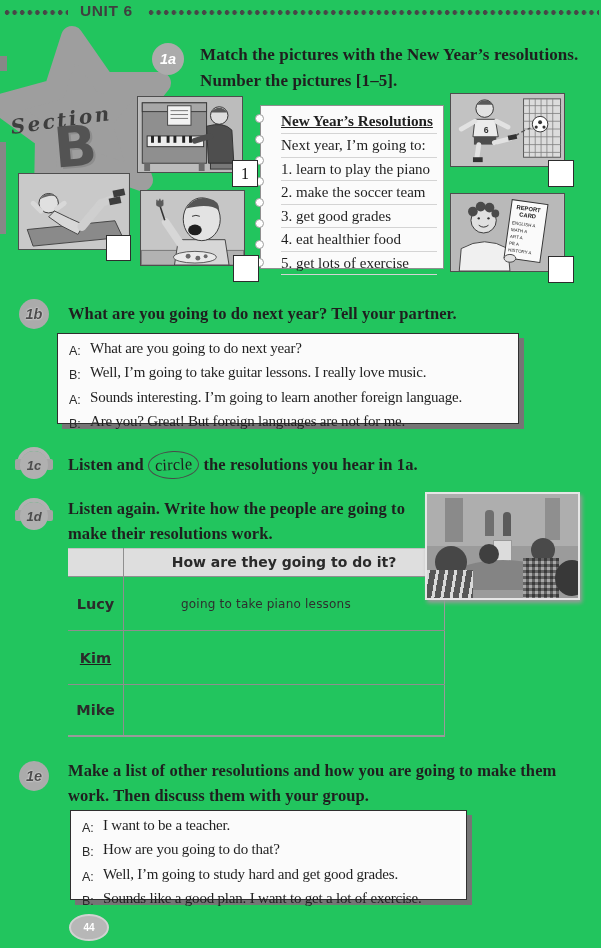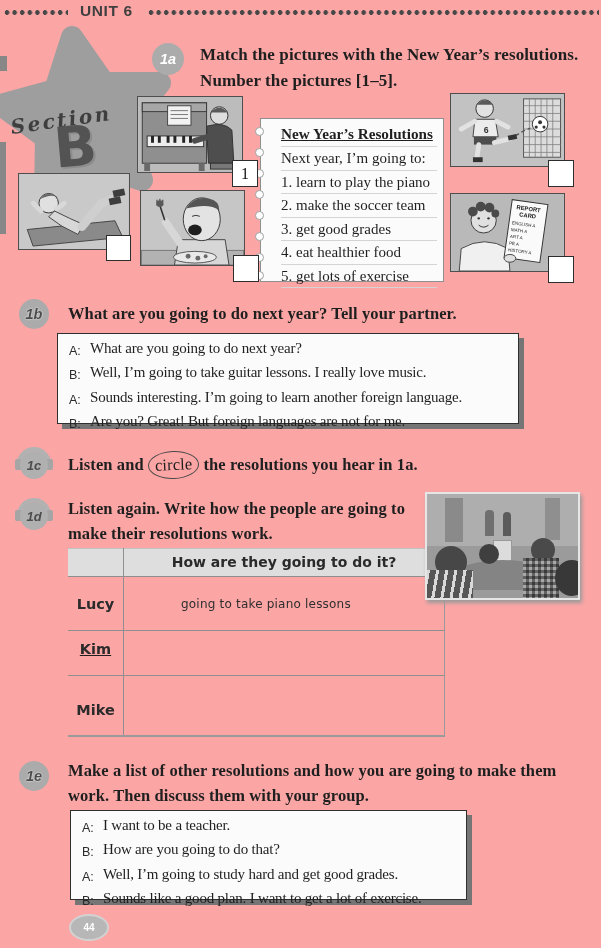--- a/index.html
+++ b/index.html
@@ -1,16 +1,16 @@
 <!DOCTYPE html>
 <html><head>
 <meta charset="utf-8">
 <style>
   html,body{margin:0;padding:0;background:#e9e9e9;}
-  .page{position:relative;width:601px;height:948px;margin:0 auto;background:#fca5a5;
+  .page{position:relative;width:601px;height:948px;margin:0 auto;background:#22c55e;
         overflow:hidden;font-family:"Liberation Serif",serif;color:#1f1f1f;}
 
   
   .dotrule{position:absolute;height:7px;
     background-image:radial-gradient(circle at 3px 3.5px,#474747 2.1px,transparent 2.6px);
     background-size:7.6px 7px;background-repeat:repeat-x;}
   .unit-label{position:absolute;left:80px;top:2px;font-family:"Liberation Sans",sans-serif;
     font-weight:bold;font-size:15.5px;letter-spacing:.6px;color:#3f3f3f;}
 
   
@@ -38,21 +38,21 @@
 
   
   .pic{position:absolute;border:1.3px solid #4e4e4e;box-sizing:border-box;background:#c2c2c2;}
   .pic svg{display:block;width:100%;height:100%;}
   .ansbox{position:absolute;width:26px;height:27px;background:#ffffff;border:1.5px solid #2d2d2d;
     box-sizing:border-box;display:flex;align-items:center;justify-content:center;
     font-size:16px;color:#111;z-index:3;}
 
   
   .notepad{position:absolute;left:260px;top:105px;width:184px;height:164px;background:#fbfbfb;
-    border:1.2px solid #8f8f8f;box-sizing:border-box;padding:3px 6px 0 20px;margin-top:13px;}
+    border:1.2px solid #8f8f8f;box-sizing:border-box;padding:3px 6px 0 20px;}
   .np-row{height:22.5px;line-height:22px;border-bottom:1px solid #d4d4d4;font-size:15px;
     white-space:nowrap;}
   .np-title{font-weight:bold;text-decoration:underline;font-size:15.2px;height:24px;line-height:23px;}
   .np-loop{position:absolute;left:-6px;width:9px;height:9px;border:1.5px solid #9f9f9f;
     border-radius:50%;background:#fff;box-sizing:border-box;}
 
   
   .dlg{position:absolute;background:#fbfbfb;border:1.6px solid #2f2f2f;box-sizing:border-box;
     box-shadow:5px 5px 0 #757575;padding:4px 0 0 11px;}
   .dlg-line{display:flex;line-height:21.3px;}
@@ -313,21 +313,21 @@
 
   <div class="dtable">
     <div class="dt-head"></div>
     <div class="dt-head-label">How are they going to do it?</div>
     <div class="dt-vline"></div>
     <div class="dt-rline"></div>
     <div class="dt-row" style="top:29px;height:54px;">
       <div class="dt-name">Lucy</div>
       <div class="dt-ans">going to take piano lessons</div>
     </div>
-    <div class="dt-row" style="top:74px;height:54px;text-decoration:underline;">
+    <div class="dt-row" style="top:83px;height:54px;text-decoration:underline;">
       <div class="dt-name">Kim</div>
       <div class="dt-ans"></div>
     </div>
     <div class="dt-row" style="top:137px;height:52px;border-bottom:2px solid #9a9a9a;">
       <div class="dt-name">Mike</div>
       <div class="dt-ans"></div>
     </div>
   </div>
 
   <div class="photo">

